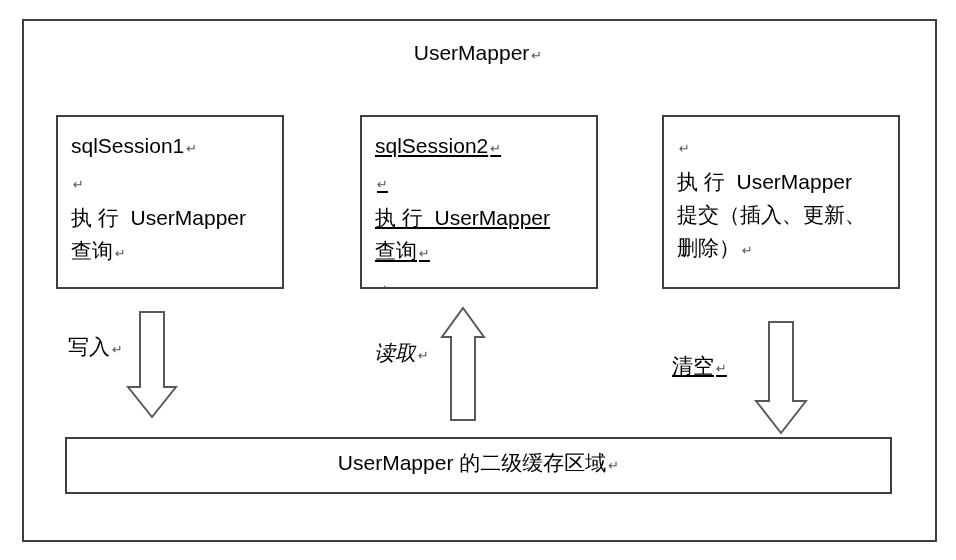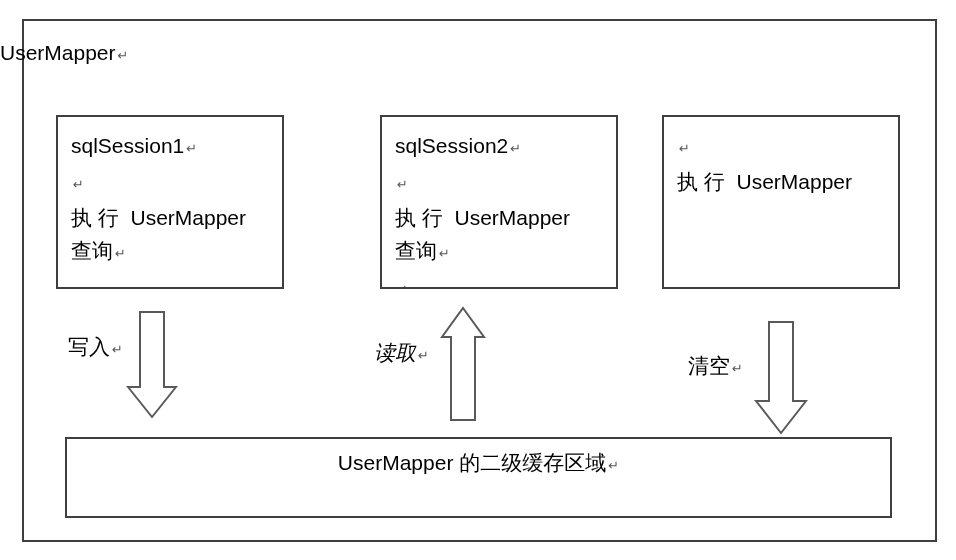--- a/index.html
+++ b/index.html
@@ -24,36 +24,37 @@
     height: 523px;
     border: 2px solid var(--border-color, #3f3f3f);
     box-sizing: border-box;
     background: #ffffff;
   }
   .diagram-title {
     position: absolute;
     left: 0;
     top: 40px;
     width: 956px;
+    text-align: center;
     font-size: 21px;
     line-height: 26px;
     white-space: pre-wrap;
   }
   .session-box {
     position: absolute;
     top: 115px;
     height: 174px;
     border: 2px solid var(--border-color, #3f3f3f);
     box-sizing: border-box;
     background: #ffffff;
     padding: 12px 13px 0 13px;
     overflow: hidden;
   }
   .session-box-1 { left: 56px;  width: 228px; }
-  .session-box-2 { left: 380px; width: 238px; }
+  .session-box-2 { left: 360px; width: 238px; text-decoration: underline; }
   .session-box-3 { left: 662px; width: 238px; }
   .bline {
     font-size: 21px;
     line-height: 33px;
     white-space: pre-wrap;
   }
   .mark {
     font-family: "DejaVu Sans", sans-serif;
     font-size: 13px;
     color: var(--mark-color, #555555);
@@ -72,21 +73,21 @@
     position: absolute;
     font-size: 21px;
     line-height: 26px;
     white-space: pre-wrap;
   }
   .cache-box {
     position: absolute;
     left: 65px;
     top: 437px;
     width: 827px;
-    height: 81px;
+    height: 57px;
     border: 2px solid var(--border-color, #3f3f3f);
     box-sizing: border-box;
     background: #ffffff;
     text-align: center;
     padding-top: 9px;
     font-size: 21px;
     line-height: 30px;
     white-space: pre-wrap;
   }
 </style>
@@ -110,32 +111,34 @@
     <div class="bline"><span>sqlSession2</span><span class="mark">↵</span></div>
     <div class="bline"><span class="mark">↵</span></div>
     <div class="bline"><span>执 行  UserMapper</span></div>
     <div class="bline"><span>查询</span><span class="mark">↵</span></div>
     <div class="bline"><span class="mark">↵</span></div>
   </div>
 
   <div class="session-box session-box-3">
     <div class="bline"><span class="mark">↵</span></div>
     <div class="bline"><span>执 行  UserMapper</span></div>
+    <div class="bline"><span>提交（插入、更新、</span></div>
+    <div class="bline"><span>删除）</span><span class="mark">↵</span></div>
   </div>
 
   <svg class="arrow-svg" style="left:126px; top:310px;" width="52" height="110">
     <polygon points="14,2 38,2 38,77 50,77 26,107 2,77 14,77"></polygon>
   </svg>
   <div class="arrow-label" style="left:68px; top:334px;"><span>写入</span><span class="mark">↵</span></div>
 
   <svg class="arrow-svg" style="left:440px; top:306px;" width="46" height="116">
     <polygon points="23,2 44,31 35,31 35,114 11,114 11,31 2,31"></polygon>
   </svg>
   <div class="arrow-label" style="left:374px; top:340px;font-style:italic;"><span>读取</span><span class="mark">↵</span></div>
 
   <svg class="arrow-svg" style="left:754px; top:320px;" width="54" height="116">
     <polygon points="15,2 39,2 39,81 52,81 27,113 2,81 15,81"></polygon>
   </svg>
-  <div class="arrow-label" style="left:688px; top:353px;"><span>清空</span><span class="mark">↵</span></div>
+  <div class="arrow-label" style="left:672px; top:353px;text-decoration:underline;"><span>清空</span><span class="mark">↵</span></div>
 
   <div class="cache-box"><span>UserMapper 的二级缓存区域</span><span class="mark">↵</span></div>
 
 </div>
 
 </body></html>

